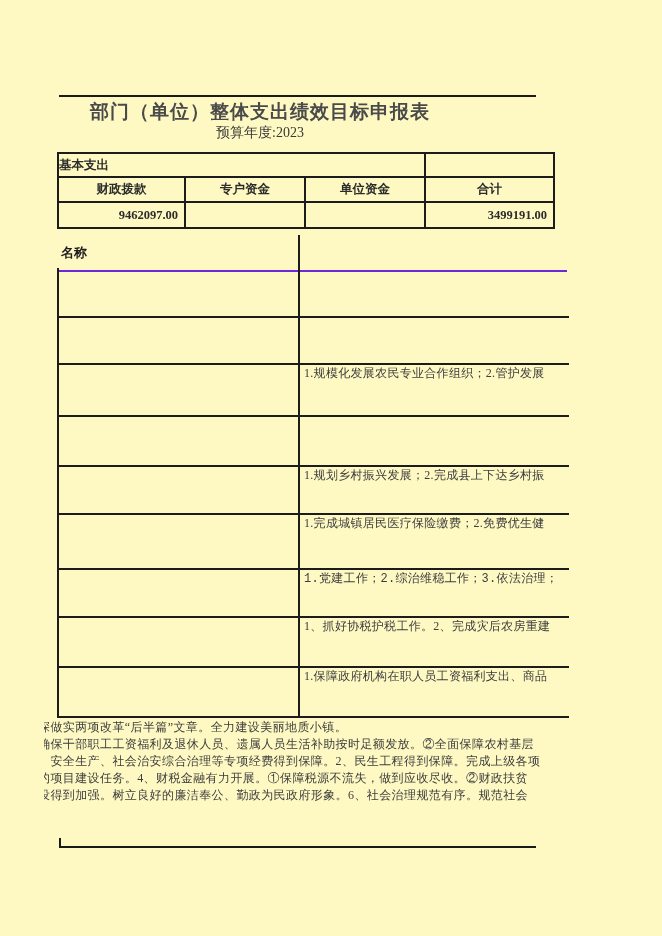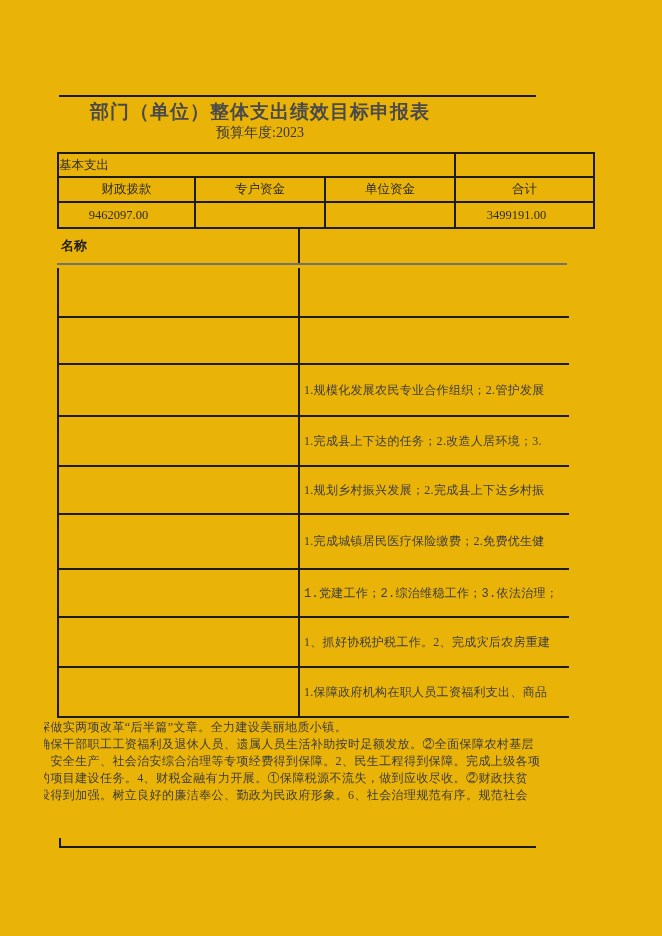--- a/index.html
+++ b/index.html
@@ -1,20 +1,20 @@
 <!DOCTYPE html>
 <html><head>
 <meta charset="utf-8">
 <style>
   html, body { margin: 0; padding: 0; background: #ffffff; }
   .page {
     position: relative;
     width: 662px;
     height: 936px;
-    background: #eab308;
+    background: #fef9c3;
     overflow: hidden;
     font-family: "Liberation Serif", "DejaVu Serif", serif;
     color: #2c2c2c;
   }
   .rule { position: absolute; height: 2px; background: #1a1a1a; }
   .top-rule { left: 59px; top: 95px; width: 477px; }
   .bottom-rule { left: 59px; top: 846px; width: 477px; }
   .left-tick { position: absolute; left: 59px; top: 838px; width: 2px; height: 10px; background: #1a1a1a; }
 
   .title {
@@ -26,32 +26,32 @@
     position: absolute; left: 0; top: 124px; width: 520px;
     text-align: center; font-size: 14px; color: #383838;
   }
 
   table.budget {
     position: absolute; left: 57px; top: 152px;
     border-collapse: collapse; table-layout: fixed;
   }
   table.budget td, table.budget th {
     border: 2px solid #1c1c1c; padding: 0;
-    font-size: 12.5px; font-weight: normal; color: #2c2c2c;
+    font-size: 12.5px; font-weight: bold; color: #2c2c2c;
     overflow: hidden; white-space: nowrap;
   }
   .col-a { width: 119px; } .col-b { width: 112px; } .col-c { width: 112px; } .col-d { width: 121px; }
   tr.r1 td { height: 22px; }
   tr.r2 th { height: 23px; text-align: center; }
-  tr.r3 td { height: 24px; text-align: center; padding-right: 16px; }
+  tr.r3 td { height: 24px; text-align: right; padding-right: 6px; }
   td.group { font-weight: bold; font-size: 13px; text-align: left; padding-left: 100px; color: #1e1e1e; }
 
   .name-row {
-    position: absolute; left: 57px; top: 228px; width: 510px; height: 35px;
-    border-bottom: 2px solid #737373;
+    position: absolute; left: 57px; top: 235px; width: 510px; height: 35px;
+    border-bottom: 2px solid #6d28d9;
   }
   .name-label {
     position: absolute; left: 4px; top: 9px;
     font-size: 13px; font-weight: bold; color: #1e1e1e;
   }
   .name-divider { position: absolute; left: 241px; top: 0; width: 2px; height: 35px; background: #1c1c1c; }
 
   .goal-grid {
     position: absolute; left: 57px; top: 268px; width: 510px;
     border-left: 2px solid #1c1c1c;
@@ -60,21 +60,21 @@
   .goal-row:nth-child(1) { height: 48px; }
   .goal-row:nth-child(2) { height: 45px; }
   .goal-row:nth-child(3) { height: 50px; }
   .goal-row:nth-child(4) { height: 48px; }
   .goal-row:nth-child(5) { height: 46px; }
   .goal-row:nth-child(6) { height: 53px; }
   .goal-row:nth-child(7) { height: 46px; font-family: Liberation Mono, monospace; }
   .goal-row:nth-child(8) { height: 48px; }
   .goal-row:nth-child(9) { height: 48px; }
   .goal-left { width: 239px; border-right: 2px solid #1c1c1c; }
-  .goal-right { flex: 1; display: flex; align-items: center; padding-left: 4px; overflow: hidden; }
+  .goal-right { flex: 1; display: flex; padding-left: 4px; overflow: hidden; }
   .goal-right .clip {
     display: block; width: 249px; overflow: hidden; white-space: nowrap;
     font-size: 12px; color: #3d3d3d; letter-spacing: 0.3px;
   }
 
   .summary {
     position: absolute; left: 44px; top: 719px; width: 501px;
     overflow: hidden;
   }
   .sline {
@@ -136,23 +136,20 @@
         </div>
     </div>
     <div class="goal-row">
       <div class="goal-left"></div>
       <div class="goal-right">
           <span class="clip">1.规模化发展农民专业合作组织；2.管护发展</span>
         </div>
     </div>
     <div class="goal-row">
       <div class="goal-left"></div>
-      <div class="goal-right">
-          <span class="clip">1.完成县上下达的任务；2.改造人居环境；3.</span>
-        </div>
     </div>
     <div class="goal-row">
       <div class="goal-left"></div>
       <div class="goal-right">
           <span class="clip">1.规划乡村振兴发展；2.完成县上下达乡村振</span>
         </div>
     </div>
     <div class="goal-row">
       <div class="goal-left"></div>
       <div class="goal-right">

